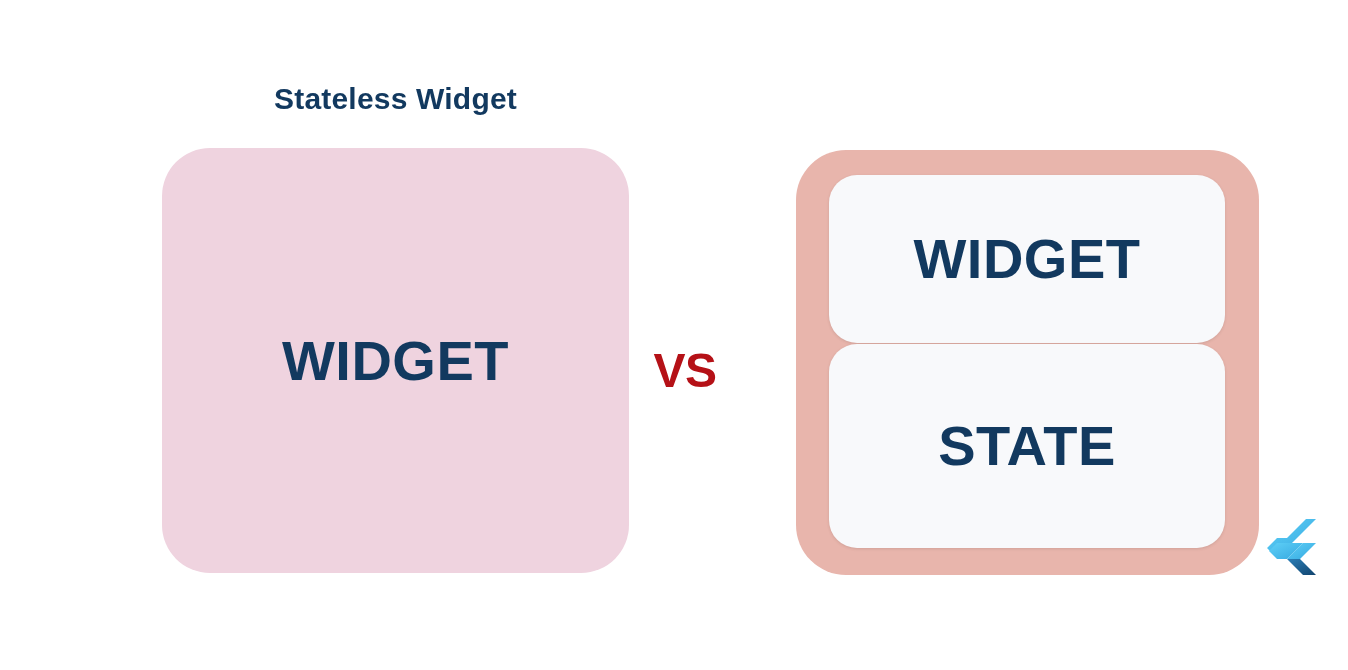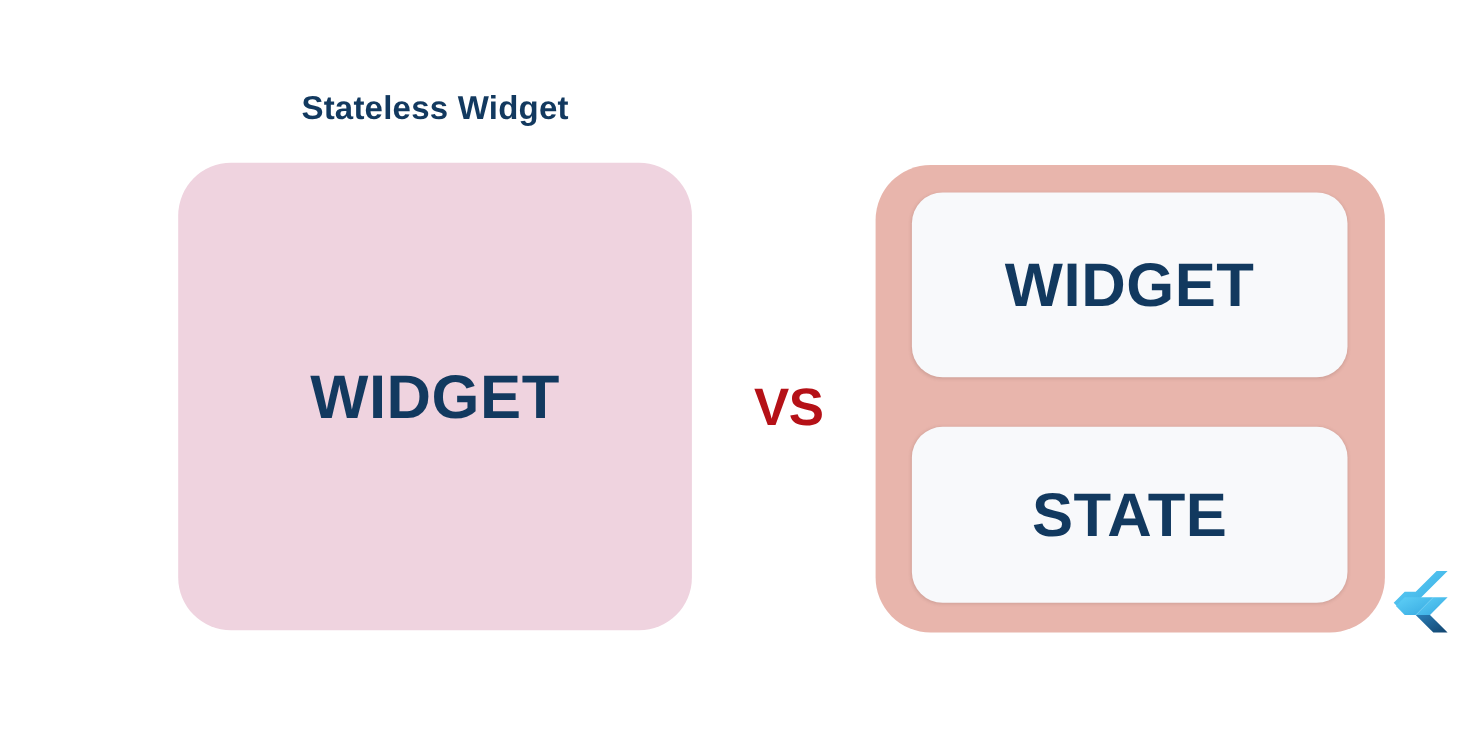--- a/index.html
+++ b/index.html
@@ -63,21 +63,21 @@
     font-size: 56px;
     color: #12395f;
     letter-spacing: 0.5px;
     line-height: 1;
     white-space: nowrap;
   }
 
   
   .vs-label {
     position: absolute;
-    left: 608px;
+    left: 576px;
     top: 347px;
     width: 130px;
     text-align: center;
     font-family: "Liberation Sans", sans-serif;
     font-weight: bold;
     font-size: 48px;
     color: #b51117;
     line-height: 1;
     letter-spacing: -0.5px;
   }
@@ -99,21 +99,21 @@
   }
   .inner-box {
     background: #f8f9fb;
     border-radius: 28px;
     display: flex;
     align-items: center;
     justify-content: center;
     box-shadow: 0 1px 3px rgba(90, 60, 55, 0.16);
   }
   #inner-box-widget { height: 168px; }
-  #inner-box-state  { height: 160px; }
+  #inner-box-state  { height: 204px; }
   .inner-word {
     font-family: "Liberation Sans", sans-serif;
     font-weight: bold;
     font-size: 56px;
     color: #12395f;
     letter-spacing: 0.5px;
     line-height: 1;
     white-space: nowrap;
   }
 

